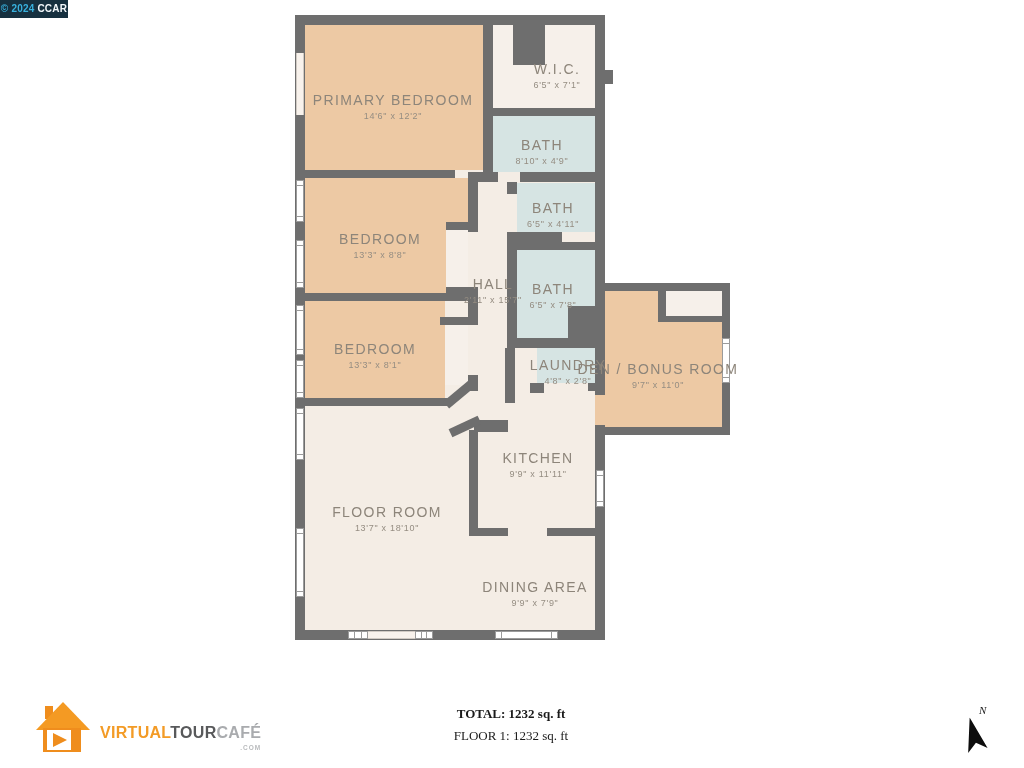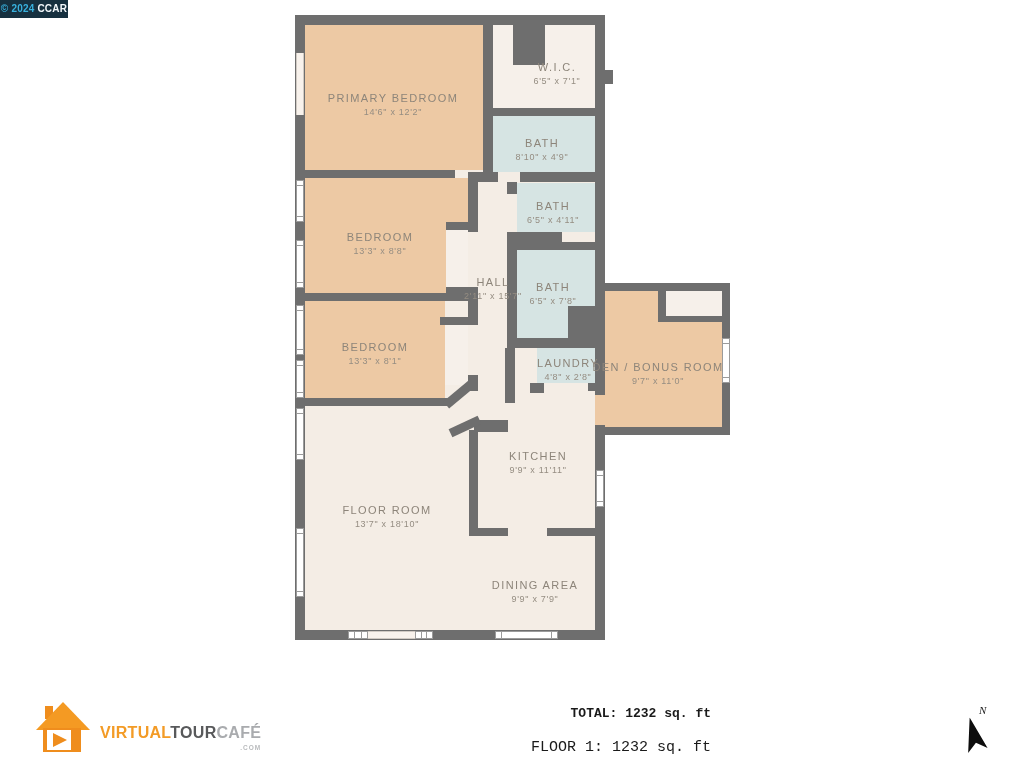--- a/index.html
+++ b/index.html
@@ -16,35 +16,35 @@
   
   .win{position:absolute;background:#ffffff;border:1px solid #9b9b9b;box-sizing:border-box;}
   .win-v::before,.win-v::after{content:"";position:absolute;left:0;right:0;height:1px;background:#9b9b9b;}
   .win-v::before{top:4px}.win-v::after{bottom:4px}
   .win-h::before,.win-h::after{content:"";position:absolute;top:0;bottom:0;width:1px;background:#9b9b9b;}
   .win-h::before{left:5px}.win-h::after{right:5px}
   .open-h{position:absolute;background:#f8f2ec;border-top:1px solid #d0cac3;border-bottom:1px solid #d0cac3;box-sizing:border-box;}
   .open-v{position:absolute;background:#f8f2ec;border-left:1px solid #d0cac3;border-right:1px solid #d0cac3;box-sizing:border-box;}
   
   .rlabel{position:absolute;transform:translateX(-50%);text-align:center;color:#8d857a;white-space:nowrap;}
-  .rlabel .nm{font-size:11px;letter-spacing:1.4px;}
+  .rlabel .nm{font-size:14px;letter-spacing:1.4px;}
   .rlabel .dm{font-size:9px;letter-spacing:0.7px;margin-top:3px;color:#958d82;}
   
   #badge{position:absolute;left:0;top:0;width:68px;height:18px;background:#16303f;
          font-size:10px;font-weight:bold;line-height:18px;text-align:center;letter-spacing:0.2px;}
   #badge .c1{color:#38b0dd;} #badge .c2{color:#f2f7fa;}
   
   #logo{position:absolute;left:34px;top:699px;height:56px;display:flex;align-items:flex-end;}
   #logo .lt{margin-left:4px;font-weight:bold;font-size:16px;letter-spacing:0.3px;line-height:14px;}
   #logo .p1{color:#f39b26;} #logo .p2{color:#58595b;} #logo .p3{color:#a9abae;}
   #logo .tld{display:block;text-align:right;font-size:6.5px;color:#b9bbbd;letter-spacing:1px;margin-top:1px;}
-  #totals{position:absolute;left:311px;top:706px;width:400px;text-align:right;color:#1a1a1a;
-          font-family:Liberation Mono, monospace;}
+  #totals{position:absolute;left:311px;top:706px;width:400px;text-align:center;color:#1a1a1a;
+          font-family:Liberation Serif, serif;}
   #totals .t1{font-size:13px;font-weight:bold;}
-  #totals .t2{font-size:15px;margin-top:18px;}
+  #totals .t2{font-size:13px;margin-top:6px;}
   #disclaimer{position:absolute;left:311px;top:742px;width:400px;text-align:center;
           font-size:8px;letter-spacing:0.6px;color:#c9c9c9;font-family:"DejaVu Sans",sans-serif;}
   #north{position:absolute;left:955px;top:704px;width:56px;height:58px;}
   #north .n{position:absolute;left:24px;top:0;font-family:"Liberation Serif",serif;
             font-style:italic;font-size:11px;color:#222;}
 </style>
 </head>
 <body>
 
 <div id="stage">

